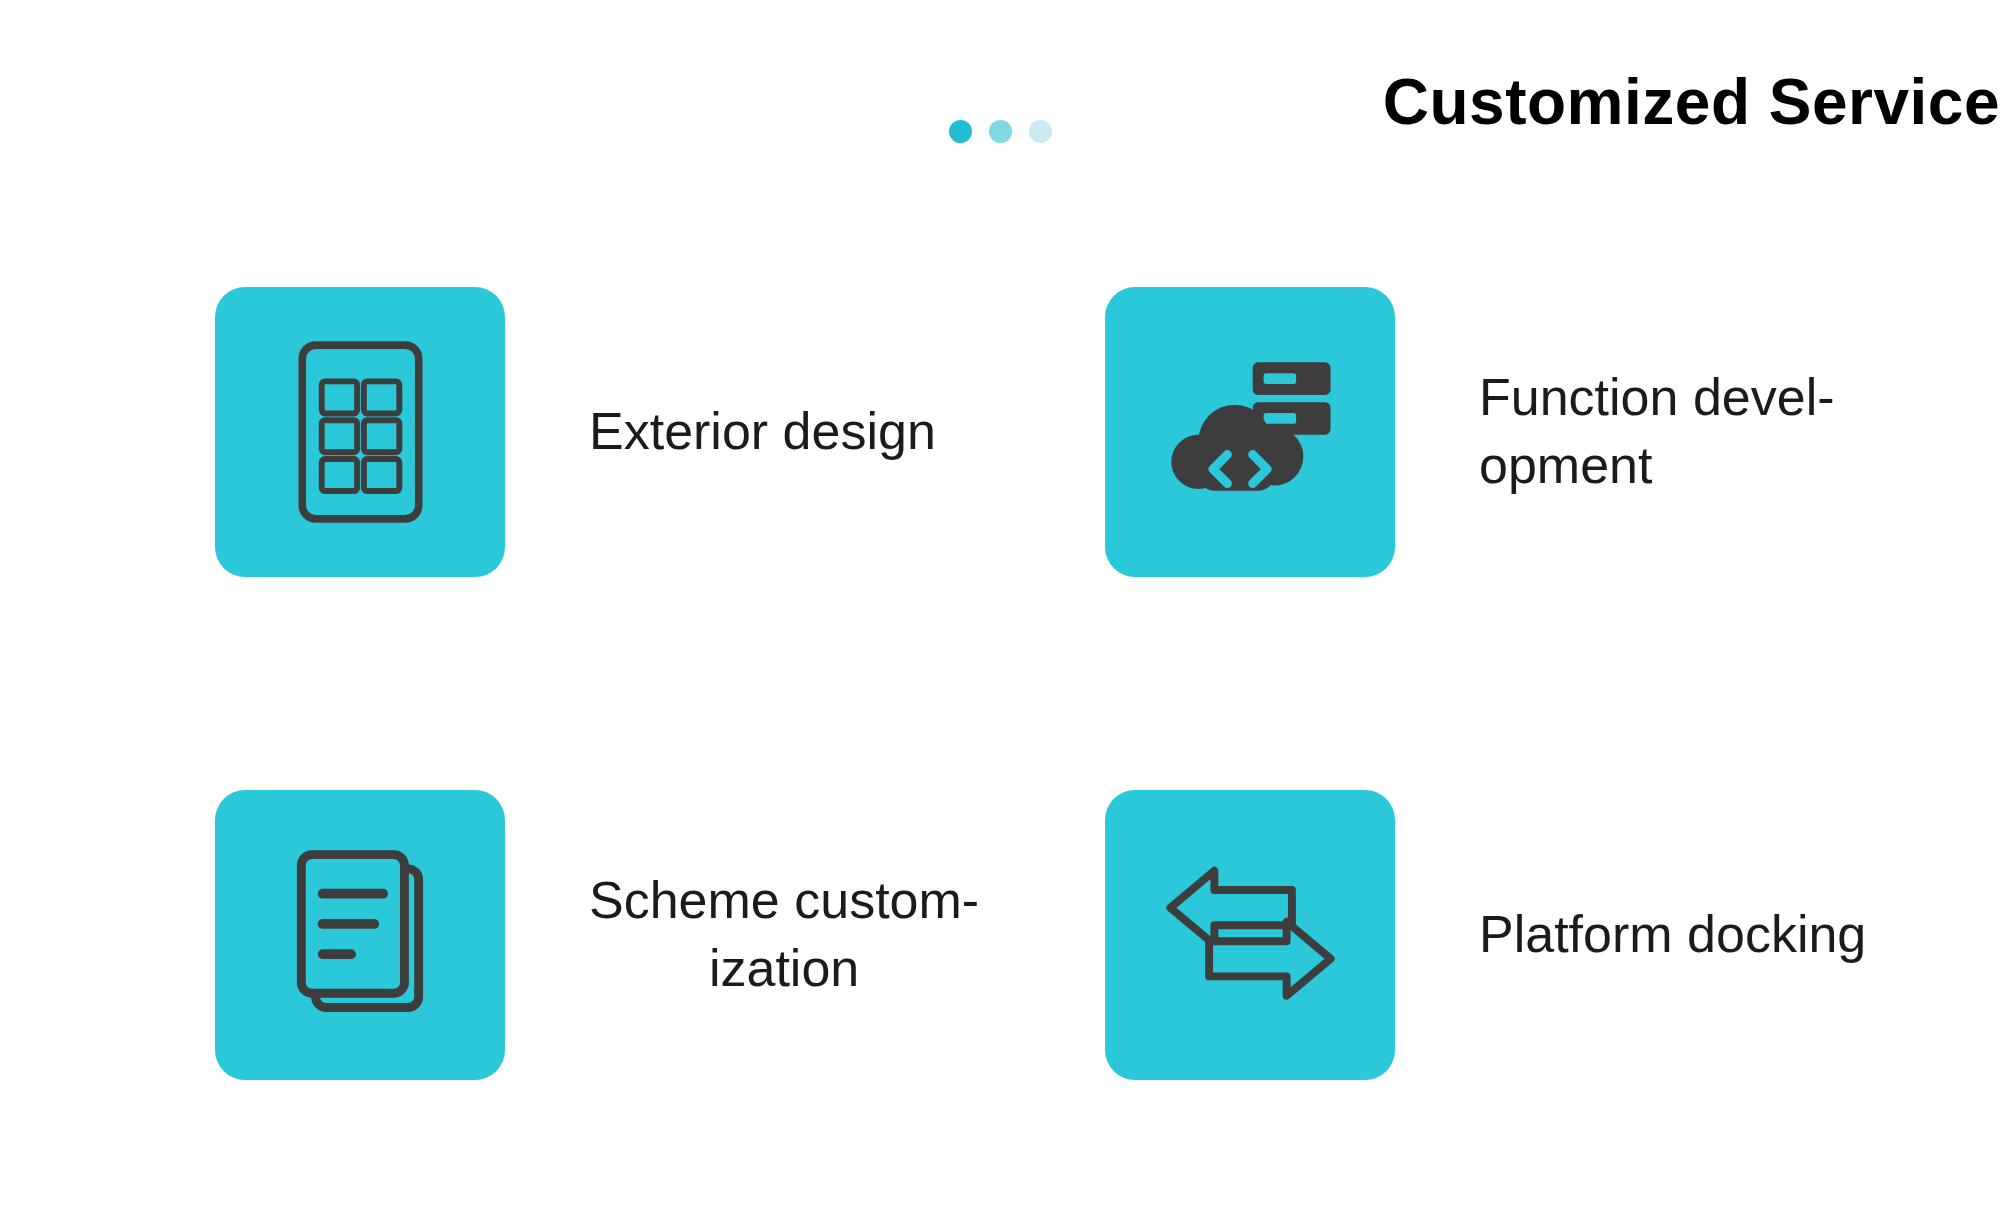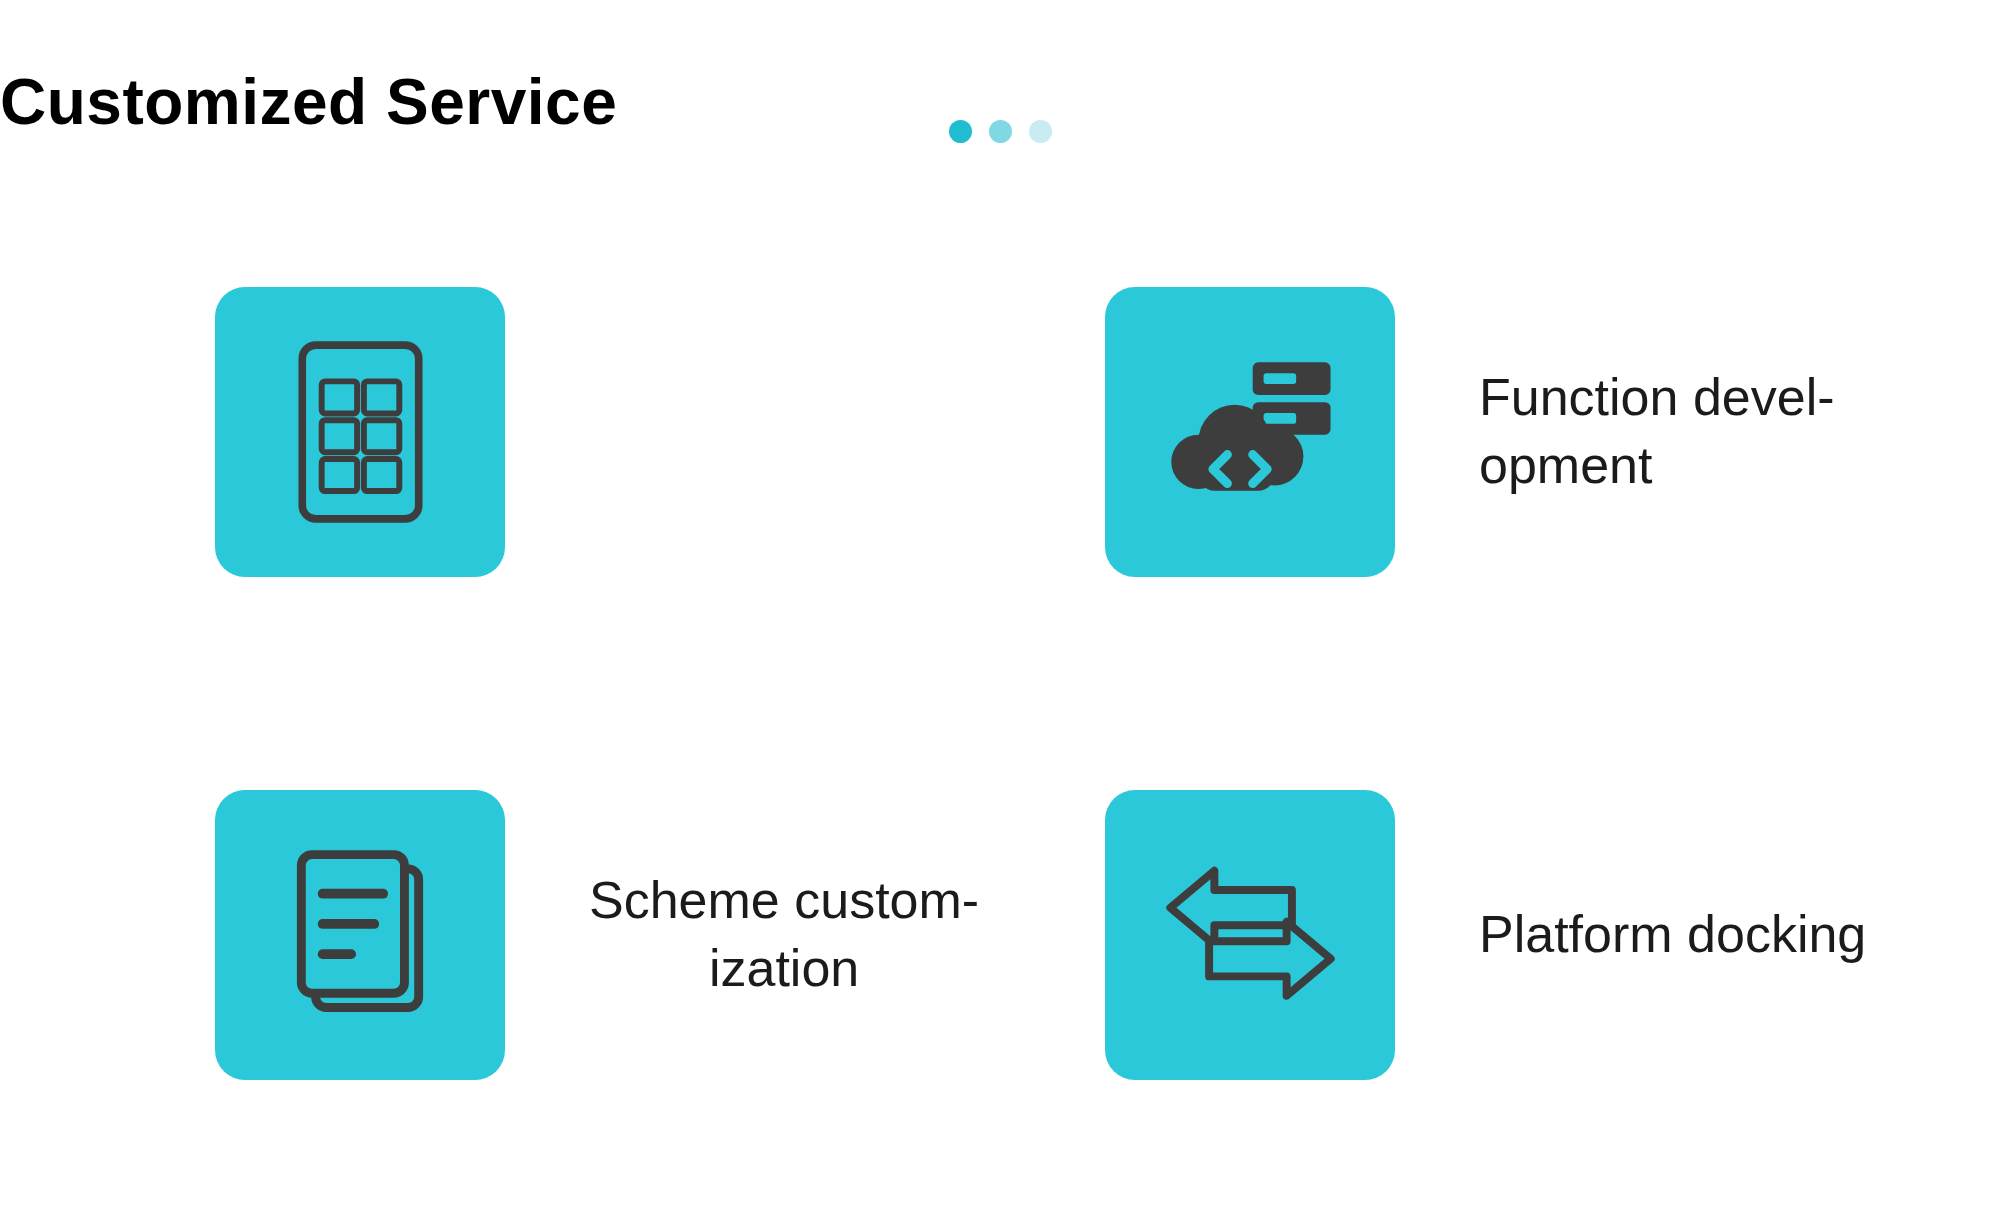--- a/index.html
+++ b/index.html
@@ -12,21 +12,21 @@
     height: 1218px;
     position: relative;
     font-family: "Liberation Sans", sans-serif;
     overflow: hidden;
   }
   .page-title {
     position: absolute;
     top: 22px;
     left: 0;
     width: 100%;
-    text-align: left;
+    text-align: right;
     font-size: 64px;
     font-weight: 700;
     color: #000000;
     letter-spacing: 0.5px;
   }
   .carousel-dots {
     position: absolute;
     top: 120px;
     left: 0;
     width: 100%;
@@ -90,20 +90,21 @@
         <rect class="stroke-icon" x="11" y="7" width="138" height="206" rx="16" stroke-width="9"></rect>
         <rect class="stroke-icon" x="34" y="50" width="42" height="38" rx="4" stroke-width="7"></rect>
         <rect class="stroke-icon" x="84" y="50" width="42" height="38" rx="4" stroke-width="7"></rect>
         <rect class="stroke-icon" x="34" y="96" width="42" height="38" rx="4" stroke-width="7"></rect>
         <rect class="stroke-icon" x="84" y="96" width="42" height="38" rx="4" stroke-width="7"></rect>
         <rect class="stroke-icon" x="34" y="142" width="42" height="38" rx="4" stroke-width="7"></rect>
         <rect class="stroke-icon" x="84" y="142" width="42" height="38" rx="4" stroke-width="7"></rect>
       </svg>
     </span>
   </div>
+  <div class="label">Exterior design</div>
 </div>
 
 <div class="service service-2">
   <div class="tile" style="background-color: rgb(43, 200, 217);">
     <span>
       <svg class="icon-svg" width="190" height="154" viewBox="0 0 210 170">
         <rect class="fill-icon" x="108" y="8" width="86" height="36" rx="6"></rect>
         <rect class="fill-tile" x="120" y="20" width="36" height="12" rx="3"></rect>
         <rect class="fill-icon" x="108" y="52" width="86" height="36" rx="6"></rect>
         <rect class="fill-tile" x="120" y="64" width="36" height="12" rx="3"></rect>

